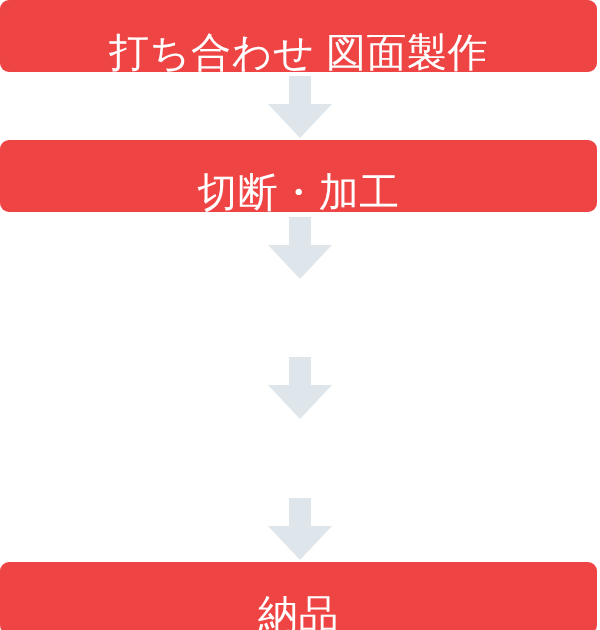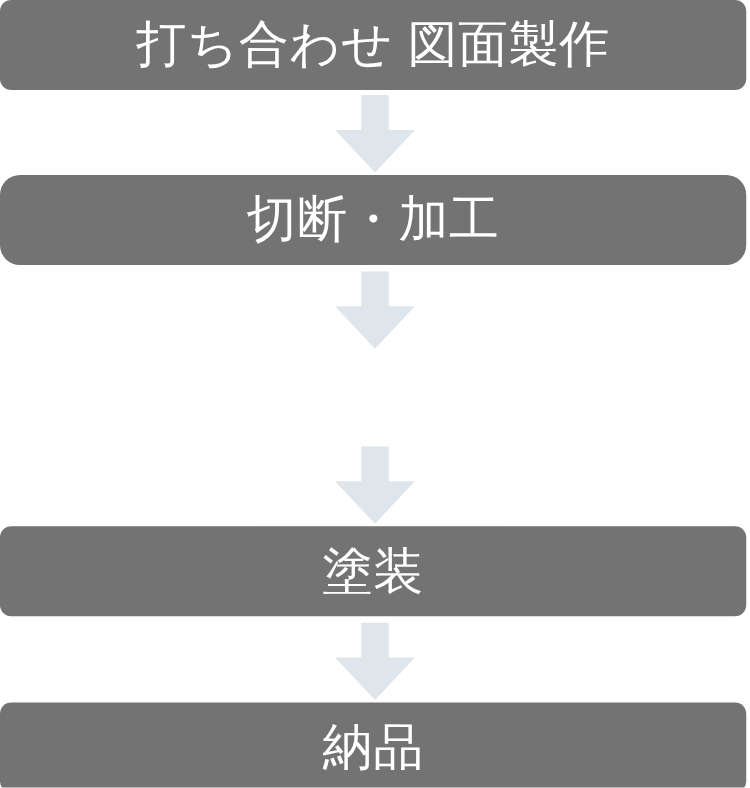--- a/index.html
+++ b/index.html
@@ -19,24 +19,24 @@
     width: 600px;
     height: 630px;
     background: #ffffff;
   }
 
   .step-box {
     position: absolute;
     left: 0;
     width: 597px;
     height: 72px;
-    background: #737373;
+    background: #ef4444;
     border-radius: 9px;
     display: flex;
-    align-items: center;
+    align-items: flex-end;
     justify-content: center;
     box-sizing: border-box;
   }
 
   .step-label {
     color: #ffffff;
     font-size: 40px;
     line-height: 1;
     font-weight: 300;
     letter-spacing: 0.5px;
@@ -53,21 +53,21 @@
   }
 
   .arrow-connector svg {
     display: block;
     width: 64px;
     height: 62px;
   }
 
   
   .box-0 { top: 0px; }
-  .box-1 { top: 140px; border-radius: 16px; }
+  .box-1 { top: 140px; }
   .box-2 { top: 281px; }
   .box-3 { top: 421px; }
   .box-4 { top: 562px; }
 
   .arrow-0 { top: 76px; }
   .arrow-1 { top: 217px; }
   .arrow-2 { top: 357px; }
   .arrow-3 { top: 498px; }
 </style>
 </head>
@@ -92,23 +92,20 @@
       <polygon points="21,0 43,0 43,28 64,28 32,62 0,28 21,28" fill="#dee6ec"></polygon>
     </svg>
   </div>
 
   <div class="arrow-connector arrow-2">
     <svg viewBox="0 0 64 62" xmlns="http://www.w3.org/2000/svg" aria-hidden="true">
       <polygon points="21,0 43,0 43,28 64,28 32,62 0,28 21,28" fill="#dee6ec"></polygon>
     </svg>
   </div>
 
-  <div class="step-box box-3">
-    <span class="step-label">塗装</span>
-  </div>
   <div class="arrow-connector arrow-3">
     <svg viewBox="0 0 64 62" xmlns="http://www.w3.org/2000/svg" aria-hidden="true">
       <polygon points="21,0 43,0 43,28 64,28 32,62 0,28 21,28" fill="#dee6ec"></polygon>
     </svg>
   </div>
 
   <div class="step-box box-4">
     <span class="step-label">納品</span>
   </div>
 

